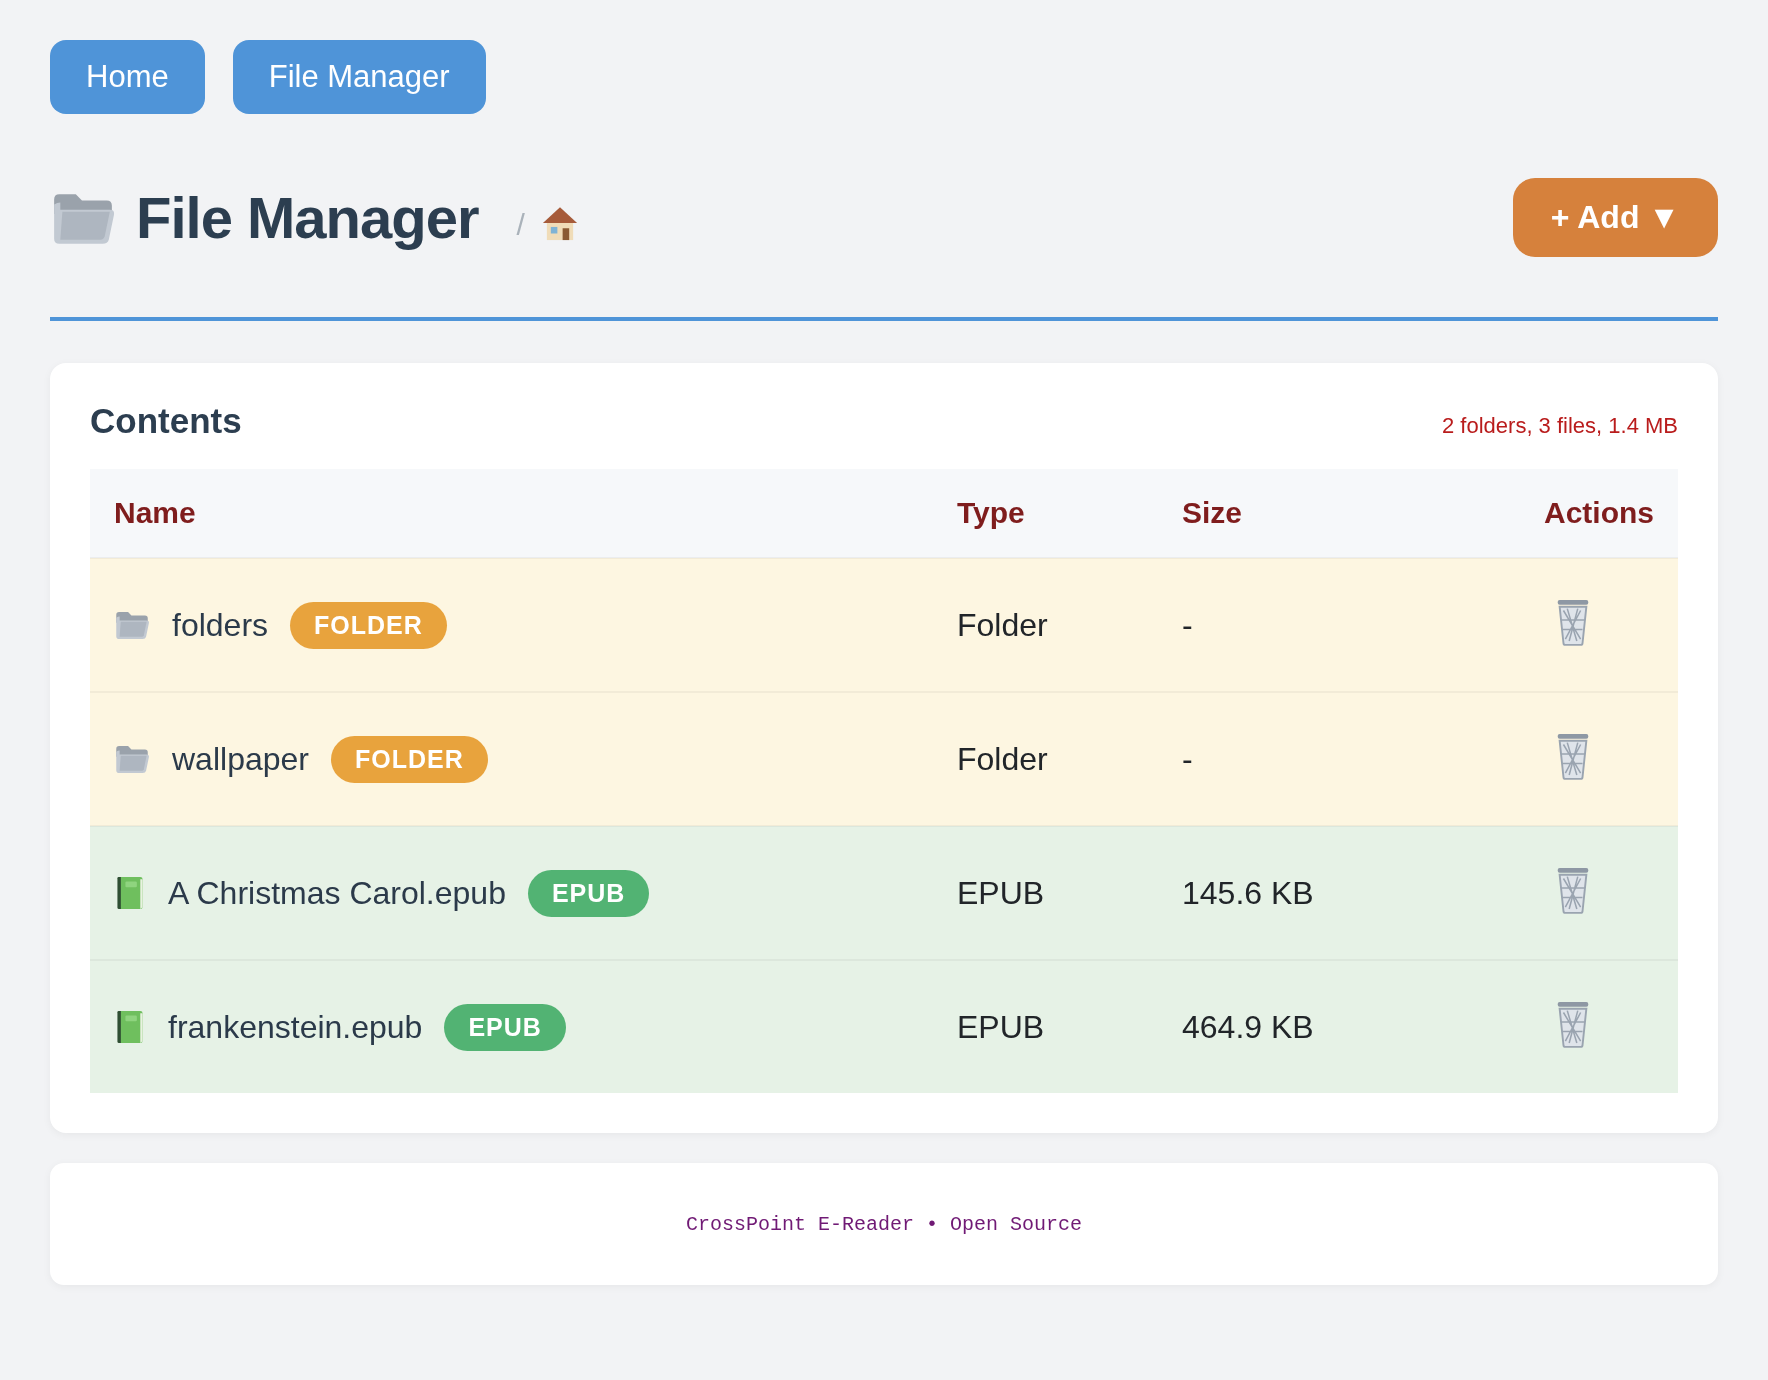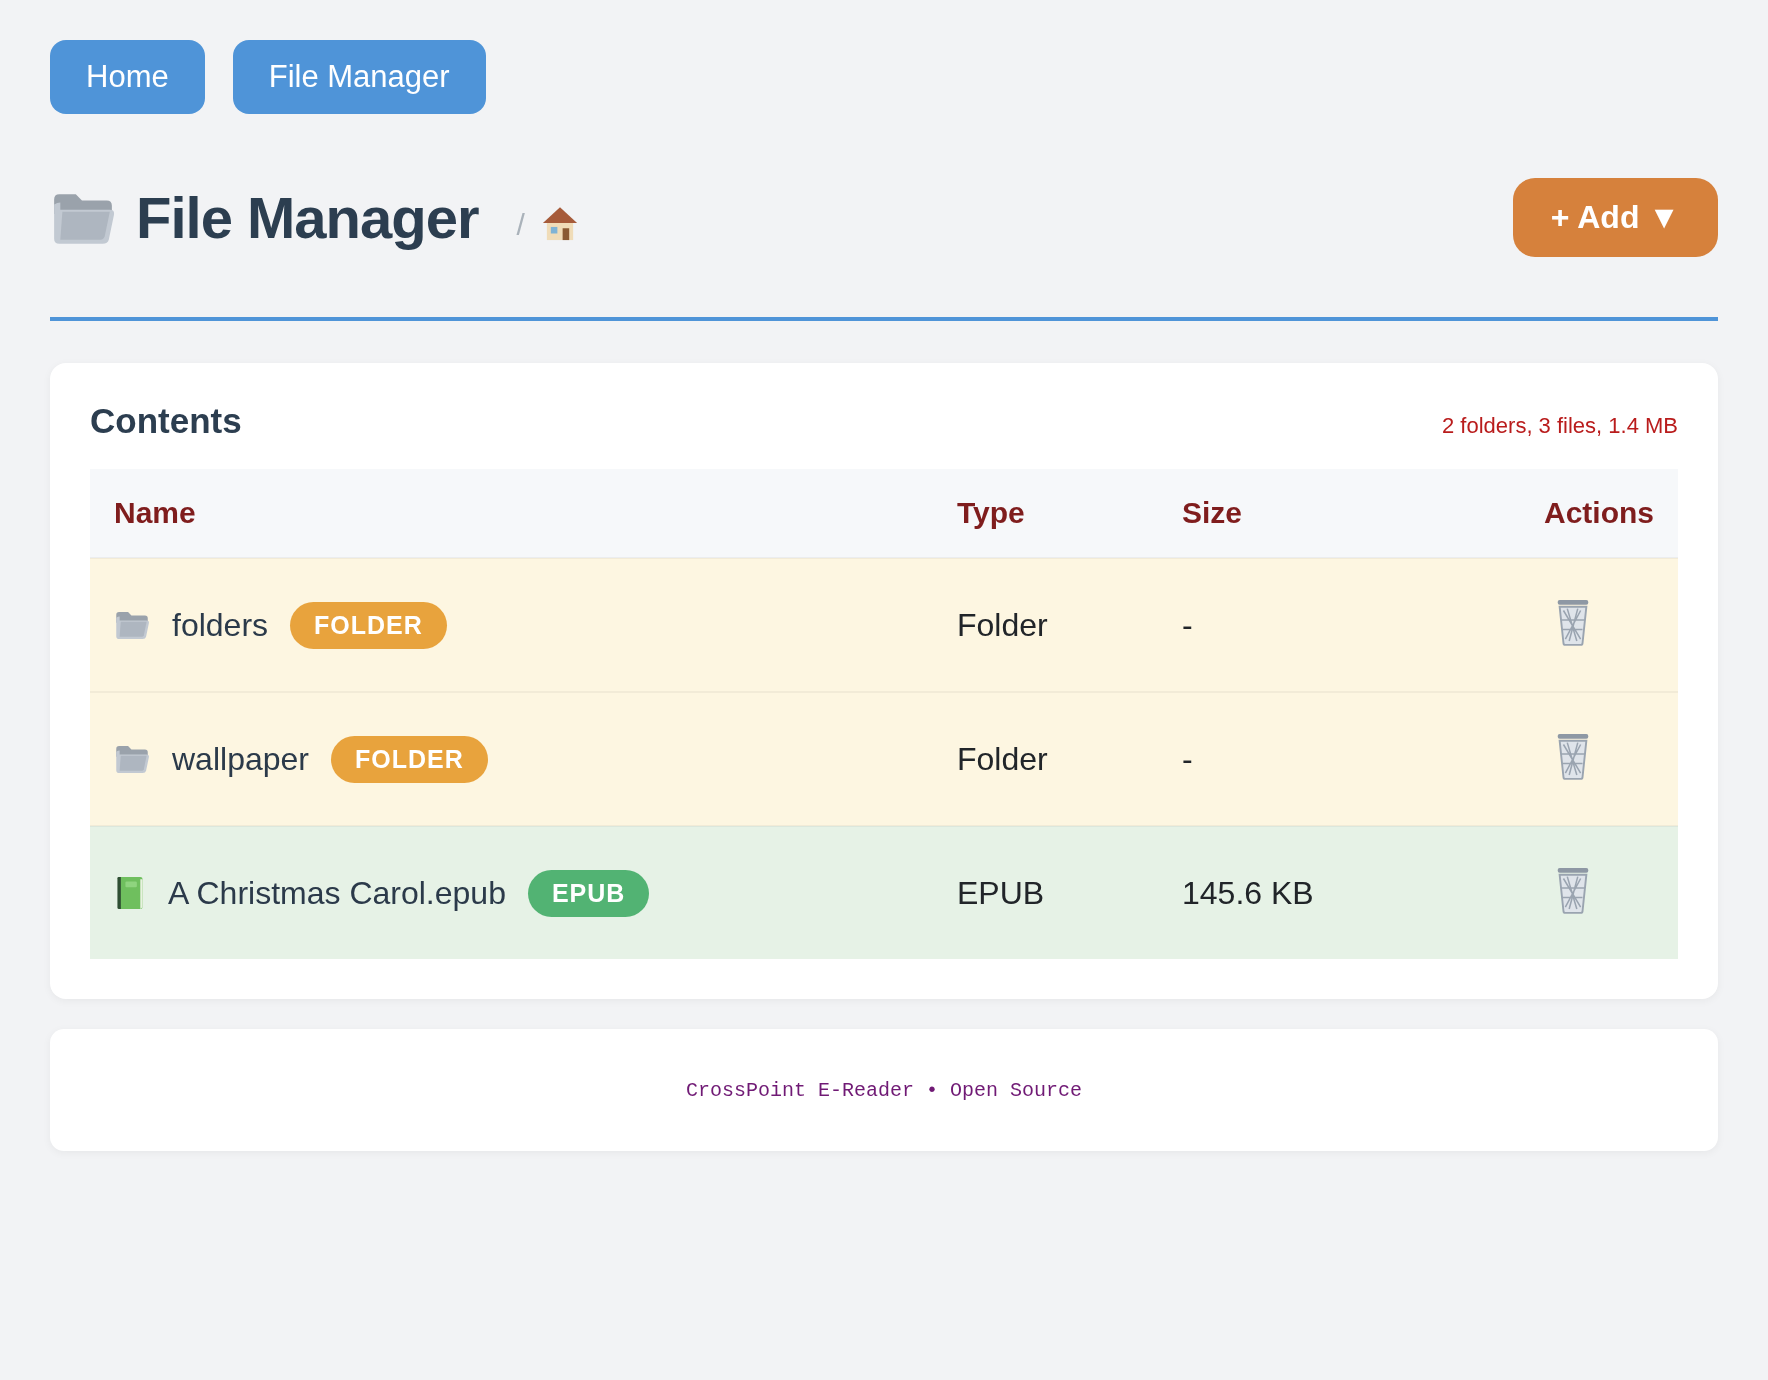--- a/index.html
+++ b/index.html
@@ -235,20 +235,44 @@
         <span>
           <svg width="42" height="50">
                     <use href="#sym-trash"></use>
                   </svg>
         </span>
       </button>
     </td>
   </tr>
 
 
+  <tr class="row-epub">
+    <td>
+      <span class="cell-name">
+        <span class="row-icon">
+                  <svg width="32" height="38">
+                    <use href="#sym-book"></use>
+                  </svg>
+                </span>
+        <span class="fname">frankenstein.epub</span>
+        <span class="badge badge-epub">EPUB</span>
+      </span>
+    </td>
+    <td class="cell-type">EPUB</td>
+    <td class="cell-size">464.9 KB</td>
+    <td class="cell-actions">
+      <button class="trash-btn">
+        <span>
+          <svg width="42" height="50">
+                    <use href="#sym-trash"></use>
+                  </svg>
+        </span>
+      </button>
+    </td>
+  </tr>
 </tbody>
     </table>
   </div>
 
   <div class="footer-card">
     <span class="footer-text">CrossPoint E-Reader • Open Source</span>
   </div>
 
 </div>
 

